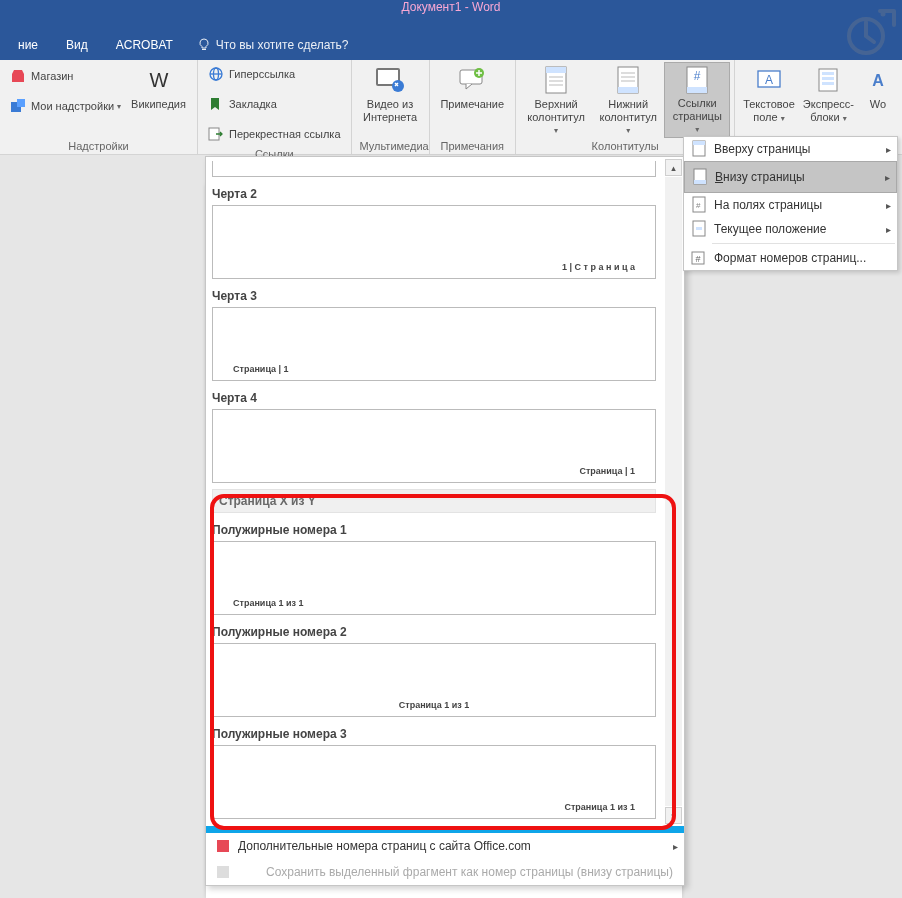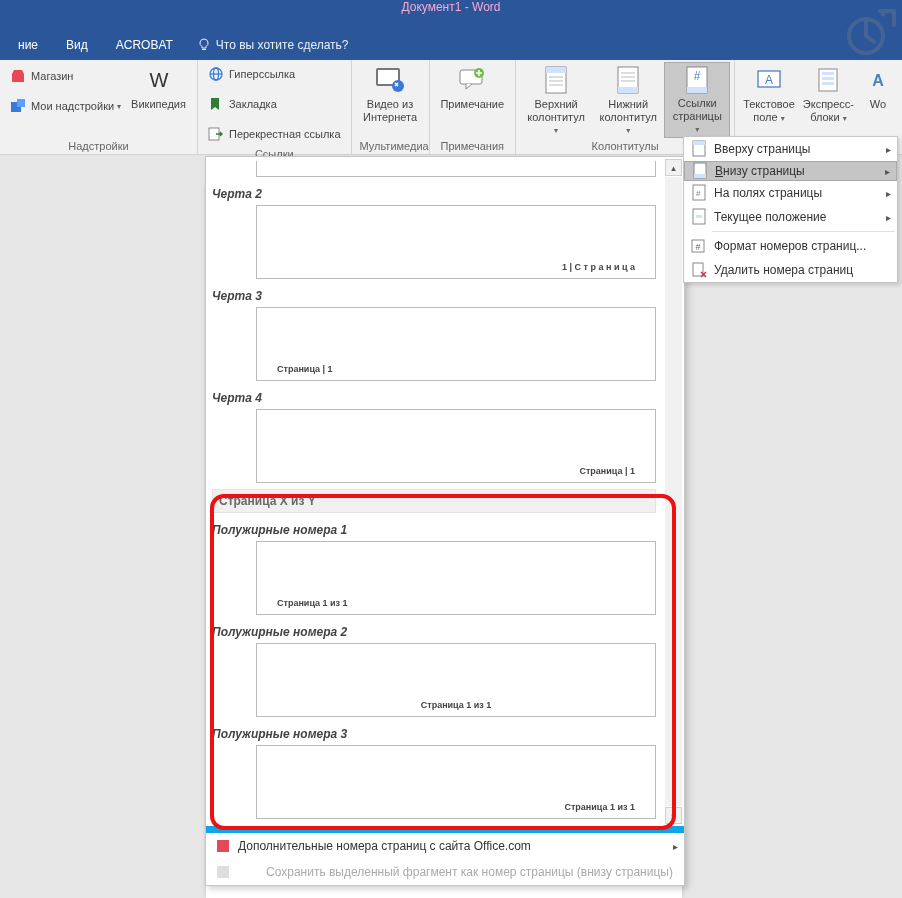--- a/index.html
+++ b/index.html
@@ -29,31 +29,31 @@
   .small-btn { display: flex; align-items: center; font-size: 11px; color: #444; padding: 2px 4px; cursor: pointer; white-space: nowrap; }
   .small-btn .ic { width: 16px; height: 16px; margin-right: 5px; display: flex; align-items: center; justify-content: center; }
   .caret-sm { font-size: 8px; color: #666; margin-left: 3px; }
 
   
   .watermark { position: absolute; right: 6px; top: 2px; opacity: .28; z-index: 50; pointer-events: none; }
 
   
   .submenu { position: absolute; left: 683px; top: 136px; width: 215px; background: #fff; border: 1px solid #c6c6c6; z-index: 10; box-shadow: 2px 2px 4px rgba(0,0,0,.15); }
   .submenu-row { display: flex; align-items: center; font-size: 12px; color: #333; height: 24px; padding: 0 6px; cursor: pointer; position: relative; }
-  .submenu-row.hover { background: #c5c5c5; border: 1px solid #a9a9a9; height: 20px; }
+  .submenu-row.hover { background: #c5c5c5; border: 1px solid #a9a9a9; height: 32px; }
   .submenu-row .ic { width: 18px; height: 18px; margin-right: 6px; display: flex; align-items: center; justify-content: center; }
   .submenu-row .arrow { position: absolute; right: 6px; font-size: 10px; color: #555; }
   .submenu-sep { height: 1px; background: #e1e1e1; margin: 2px 2px 2px 28px; }
 
   
   .gallery { position: absolute; left: 205px; top: 156px; width: 480px; height: 730px; background: #fff; border: 1px solid #c6c6c6; box-shadow: 3px 3px 6px rgba(0,0,0,.18); z-index: 9; display: flex; flex-direction: column; }
   .gallery-scroll { flex: 1; overflow: hidden; padding: 4px 6px 0; position: relative; }
-  .gal-title { font-size: 12px; font-weight: bold; color: #444; margin: 10px 0 4px; font-style: italic; }
+  .gal-title { font-size: 12px; font-weight: bold; color: #444; margin: 10px 0 4px; }
   .gal-hdr  { font-size: 12px; font-weight: bold; background:#f0f0f0; color:#6a6a6a; padding:4px 6px; margin: 0 0 6px; border:1px solid #e3e3e3; }
-  .preview { border: 1px solid #bbb; height: 74px; margin-bottom: 6px; position: relative; background: #fff; margin-left: 44px; }
+  .preview { border: 1px solid #bbb; height: 74px; margin-bottom: 6px; position: relative; background: #fff; }
   .preview.first { border-top: none; height: 16px; }
   .preview .txt { position: absolute; font-size: 9px; color: #444; font-weight: bold; }
   .gallery-footer { border-top: 7px solid #0ea5e9; }
   .gallery-footer .submenu-row { height: 26px; padding-left: 8px; }
   .gallery-footer .disabled { color: #aaa; cursor: default; gap: 28px; }
   .scroll-arrow { position: absolute; right: 2px; width: 17px; height: 17px; background:#f1f1f1; border:1px solid #cfcfcf; display:flex; align-items:center; justify-content:center; font-size:9px; color:#555; cursor:pointer; }
   .scroll-up { top: 2px; }
   .scroll-down { bottom: 2px; }
   .scroll-track { position:absolute; right:2px; top:20px; bottom:20px; width:17px; background:#f1f1f1; }
 
@@ -334,29 +334,20 @@
   <div class="submenu-sep"></div>
   <div class="submenu-row">
     <span class="ic">
         <svg width="16" height="16">
           <rect x="1" y="2" width="12" height="12" fill="#fff" stroke="#888"></rect>
           <text x="7" y="12" font-size="9" text-anchor="middle" fill="#666">#</text>
         </svg>
       </span>
     <span>Формат номеров страниц...</span>
   </div>
-  <div class="submenu-row">
-    <span class="ic">
-        <svg width="16" height="16">
-          <rect x="2" y="1" width="10" height="13" fill="#fff" stroke="#888"></rect>
-          <path d="M10 10 l5 5 M15 10 l-5 5" stroke="#d13438" stroke-width="1.6"></path>
-        </svg>
-      </span>
-    <span>Удалить номера страниц</span>
-  </div>
 </div>
 
 <div class="gallery">
   <div class="gallery-scroll">
     <div class="scroll-arrow scroll-up">▴</div>
     <div class="scroll-track"></div>
     <div class="scroll-down scroll-arrow">▾</div>
 
     <div style="padding-right:22px">
 

